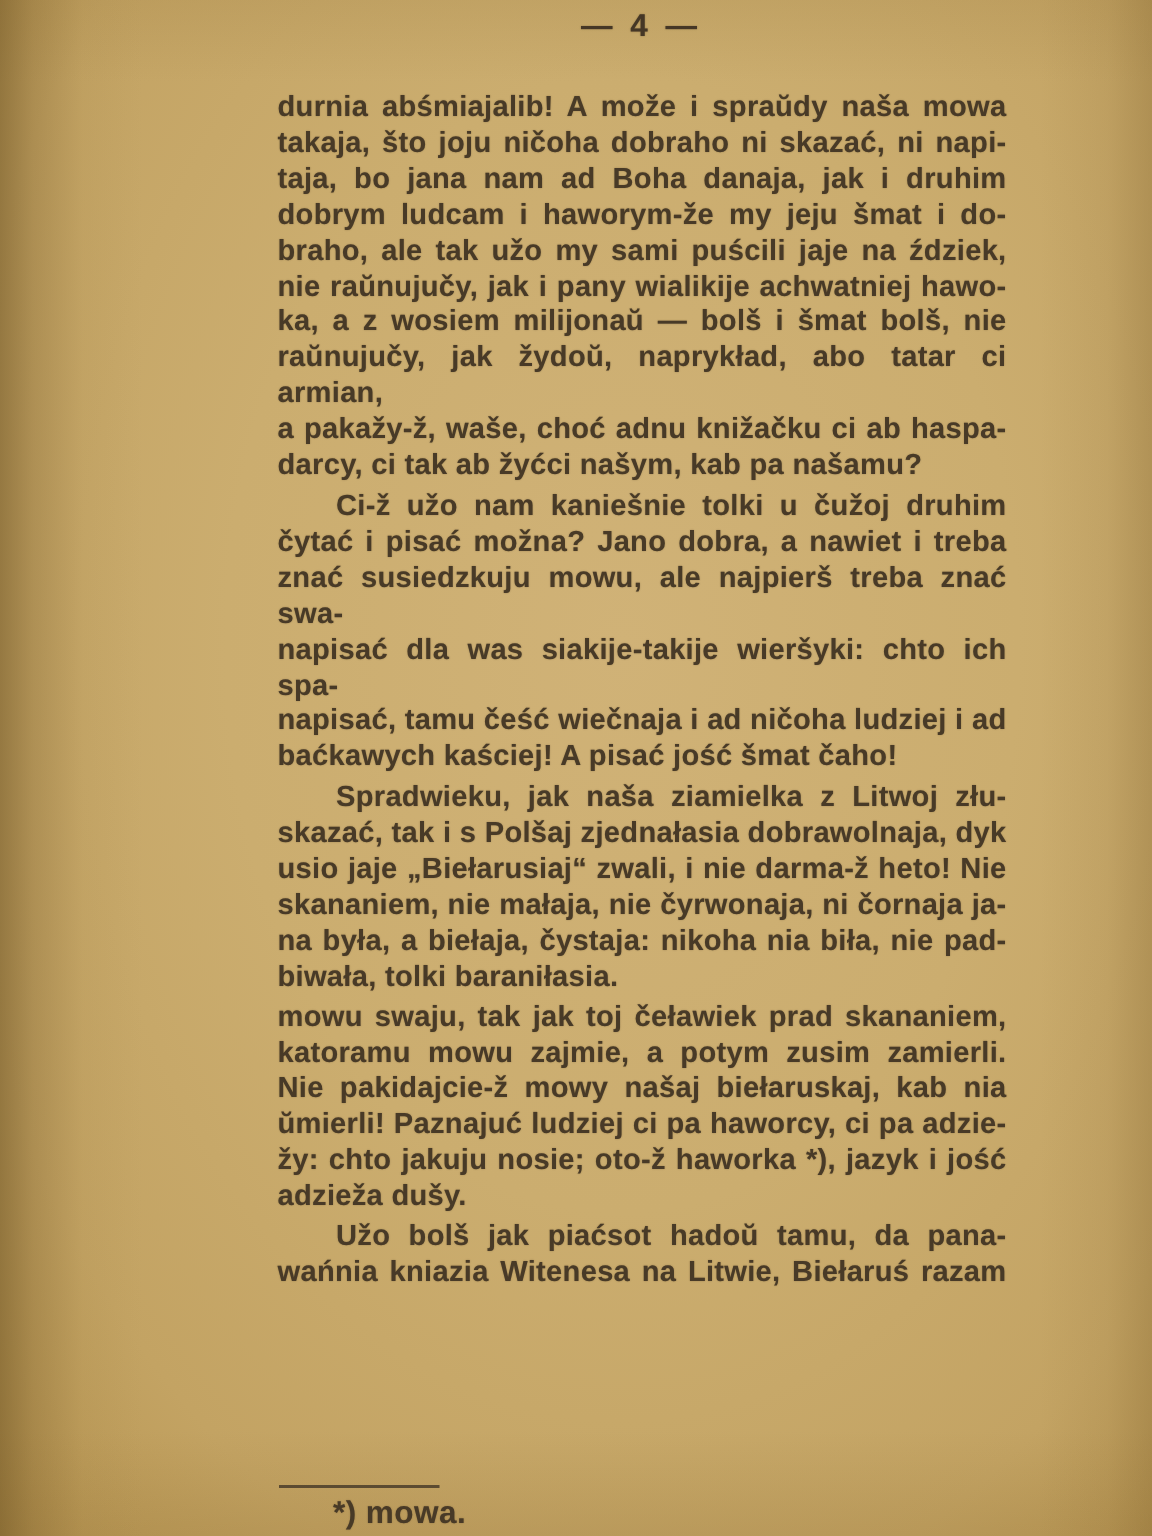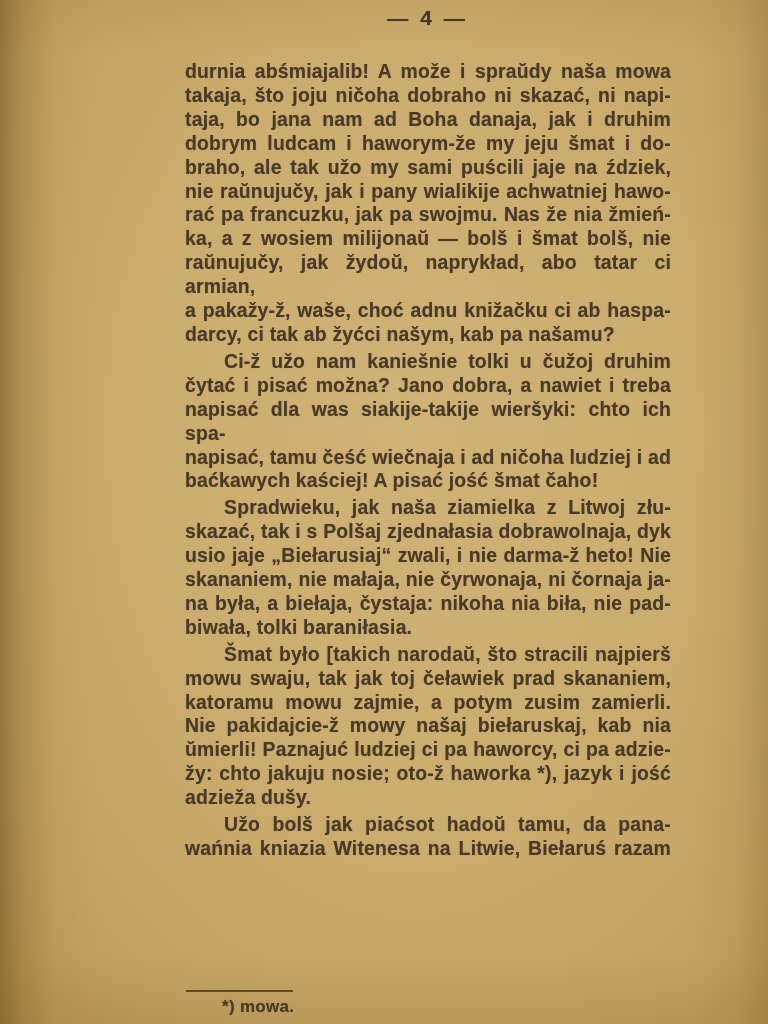--- a/index.html
+++ b/index.html
@@ -30,62 +30,61 @@
   .paragraph{margin:0 0 3px 0;padding:0;}
   .line{text-align:justify;text-align-last:justify;white-space:normal;}
   .line.last{text-align:right;text-align-last:left;}
   .line.indent{text-indent:39px;}
   .footnote-rule{
     position:absolute;left:186px;top:990px;width:107px;height:2px;
     background:#4a3c29;opacity:.85;
   }
   .footnote{
     position:absolute;left:222px;top:997px;
-    font-size:17px;font-weight:bold;color:#483a27;
+    font-size:21px;font-weight:bold;color:#483a27;
     text-shadow:0 0 1px rgba(72,56,32,.45);letter-spacing:.3px;
   }
 </style>
 </head>
 <body>
 
 <div class="scan"></div>
 
 <div class="page-number">— 4 —</div>
 
 <div class="text-block">
     <div class="paragraph">
       <div class="line">durnia abśmiajalib! A može i spraŭdy naša mowa</div>
       <div class="line">takaja, što joju ničoha dobraho ni skazać, ni napi-</div>
       <div class="line">taja, bo jana nam ad Boha danaja, jak i druhim</div>
       <div class="line">dobrym ludcam i haworym-že my jeju šmat i do-</div>
       <div class="line">braho, ale tak užo my sami puścili jaje na ździek,</div>
       <div class="line">nie raŭnujučy, jak i pany wialikije achwatniej hawo-</div>
-      <div class="line">rać pa francuzku, jak pa swojmu. Nas že nia žmień-</div>
       <div class="line">ka, a z wosiem milijonaŭ — bolš i šmat bolš, nie</div>
       <div class="line">raŭnujučy, jak žydoŭ, naprykład, abo tatar ci armian,</div>
       <div class="line">a pakažy-ž, waše, choć adnu knižačku ci ab haspa-</div>
       <div class="line last">darcy, ci tak ab žyćci našym, kab pa našamu?</div>
     </div>
     <div class="paragraph">
       <div class="line indent">Ci-ž užo nam kaniešnie tolki u čužoj druhim</div>
       <div class="line">čytać i pisać možna? Jano dobra, a nawiet i treba</div>
+      <div class="line">znać susiedzkuju mowu, ale najpierš treba znać swa-</div>
       <div class="line">napisać dla was siakije-takije wieršyki: chto ich spa-</div>
       <div class="line">napisać, tamu čeść wiečnaja i ad ničoha ludziej i ad</div>
       <div class="line last">baćkawych kaściej! A pisać jość šmat čaho!</div>
     </div>
     <div class="paragraph">
       <div class="line indent">Spradwieku, jak naša ziamielka z Litwoj złu-</div>
       <div class="line">skazać, tak i s Polšaj zjednałasia dobrawolnaja, dyk</div>
       <div class="line">usio jaje „Biełarusiaj“ zwali, i nie darma-ž heto! Nie</div>
       <div class="line">skananiem, nie małaja, nie čyrwonaja, ni čornaja ja-</div>
       <div class="line">na była, a biełaja, čystaja: nikoha nia biła, nie pad-</div>
       <div class="line last">biwała, tolki baraniłasia.</div>
     </div>
     <div class="paragraph">
-      <div class="line indent">Šmat było [takich narodaŭ, što stracili najpierš</div>
       <div class="line">mowu swaju, tak jak toj čeławiek prad skananiem,</div>
       <div class="line">katoramu mowu zajmie, a potym zusim zamierli.</div>
       <div class="line">Nie pakidajcie-ž mowy našaj biełaruskaj, kab nia</div>
       <div class="line">ŭmierli! Paznajuć ludziej ci pa haworcy, ci pa adzie-</div>
       <div class="line">žy: chto jakuju nosie; oto-ž haworka *), jazyk i jość</div>
       <div class="line last">adzieža dušy.</div>
     </div>
     <div class="paragraph">
       <div class="line indent">Užo bolš jak piaćsot hadoŭ tamu, da pana-</div>
       <div class="line">wańnia kniazia Witenesa na Litwie, Biełaruś razam</div>

